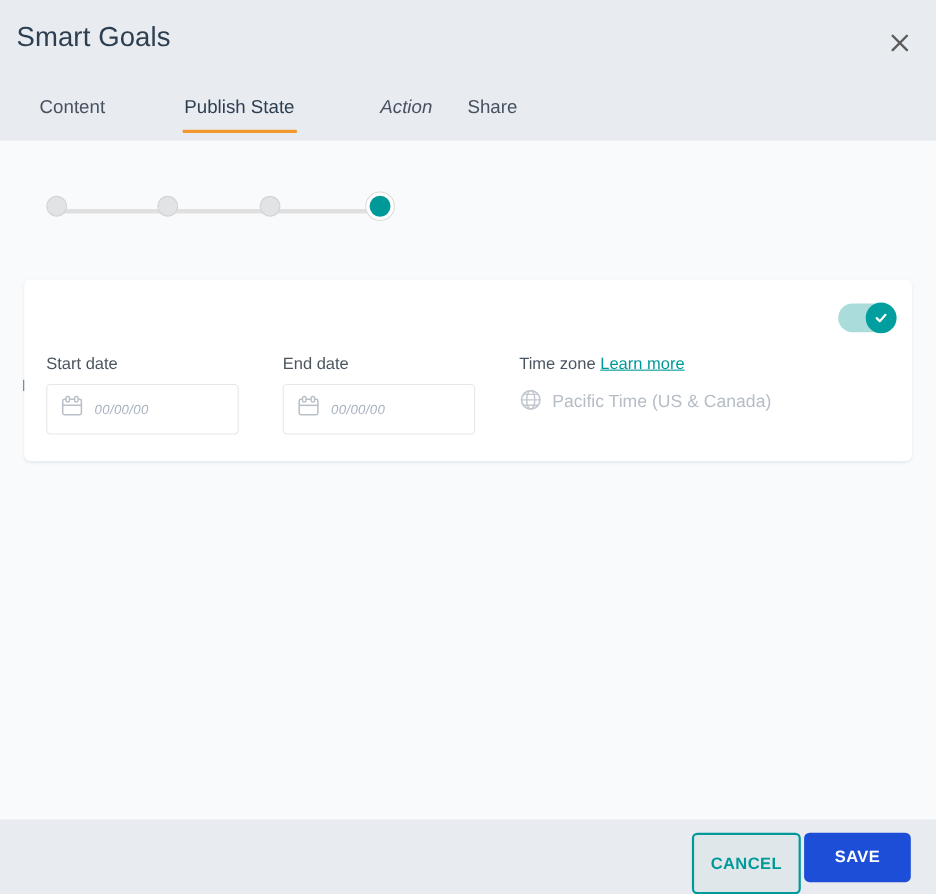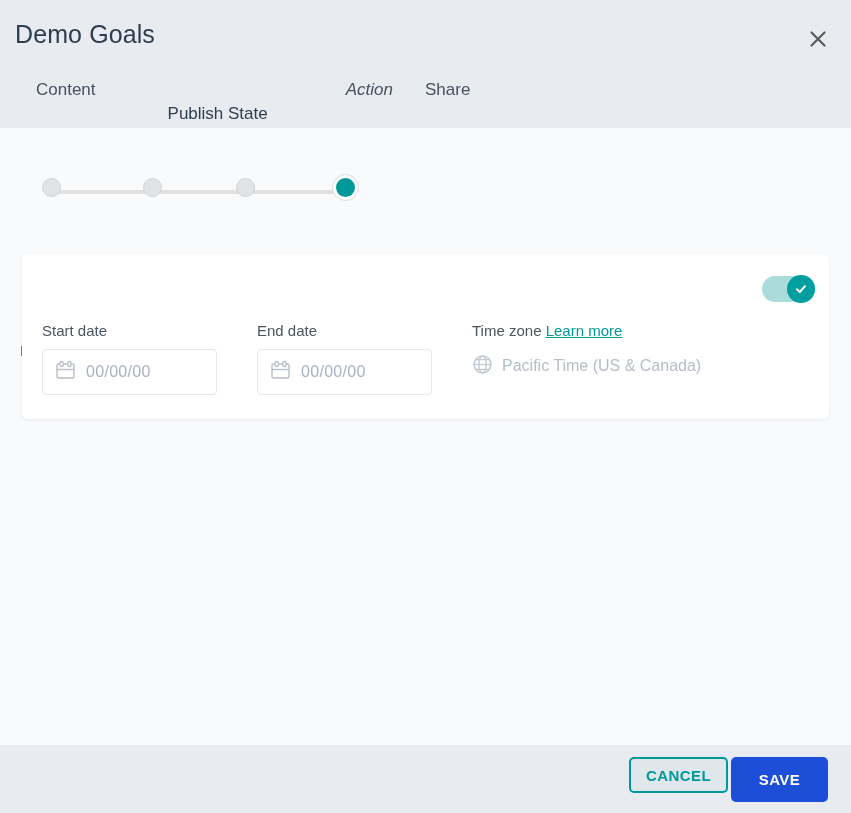--- a/index.html
+++ b/index.html
@@ -39,21 +39,21 @@
     cursor: pointer;
   }
   .close-btn svg { display: block; }
 
   .tabs {
     position: absolute;
     left: 0;
     bottom: 0;
     height: 56px;
     display: flex;
-    align-items: flex-start;
+    align-items: flex-end;
     padding-left: 36px;
   }
   .tab {
     position: relative;
     font-size: 17px;
     color: #465260;
     padding: 8px 0 0 0;
     margin-right: 72px;
     height: 48px;
     cursor: pointer;
@@ -212,21 +212,22 @@
     border: 1px solid #e4e7eb;
     border-radius: 4px;
     background: #fff;
     display: flex;
     align-items: center;
     padding: 0 12px;
     cursor: text;
   }
   .date-input .cal-icon { flex: 0 0 auto; margin-right: 10px; display: block; }
   .date-ph {
-    font-size: 16px;
+    font-size: 12px;
+    font-style: italic;
     color: #a7b2c0;
     letter-spacing: .3px;
   }
 
   .tz-block {
     position: absolute;
     left: 450px;
     top: 68px;
   }
   .tz-head {
@@ -275,39 +276,39 @@
     top: 12px;
     width: 99px;
     height: 45px;
     background: #e2e5ea;
     color: #ff4d5e;
   }
   .btn-cancel {
     right: 123px;
     top: 12px;
     width: 99px;
-    height: 36px;
+    height: 56px;
     background: #dfe7ea;
     color: #009999;
     border: 2px solid #009999;
   }
   .btn-save {
     right: 23px;
     top: 12px;
     width: 97px;
     height: 45px;
     background: #1d4ed8;
     color: #ffffff;
   }
 </style>
 </head>
 <body>
 
 <div class="header">
-  <div class="title">Demo Goals</div>
+  <div class="title">Smart Goals</div>
 
   <div class="close-btn">
     <span>
       <svg width="18" height="18" viewBox="0 0 18 18">
         <path d="M2.5 2.5 L15.5 15.5 M15.5 2.5 L2.5 15.5" stroke="#5b5b5b" stroke-width="2.2" stroke-linecap="round" fill="none"></path>
       </svg>
     </span>
   </div>
 
   <div class="tabs">

